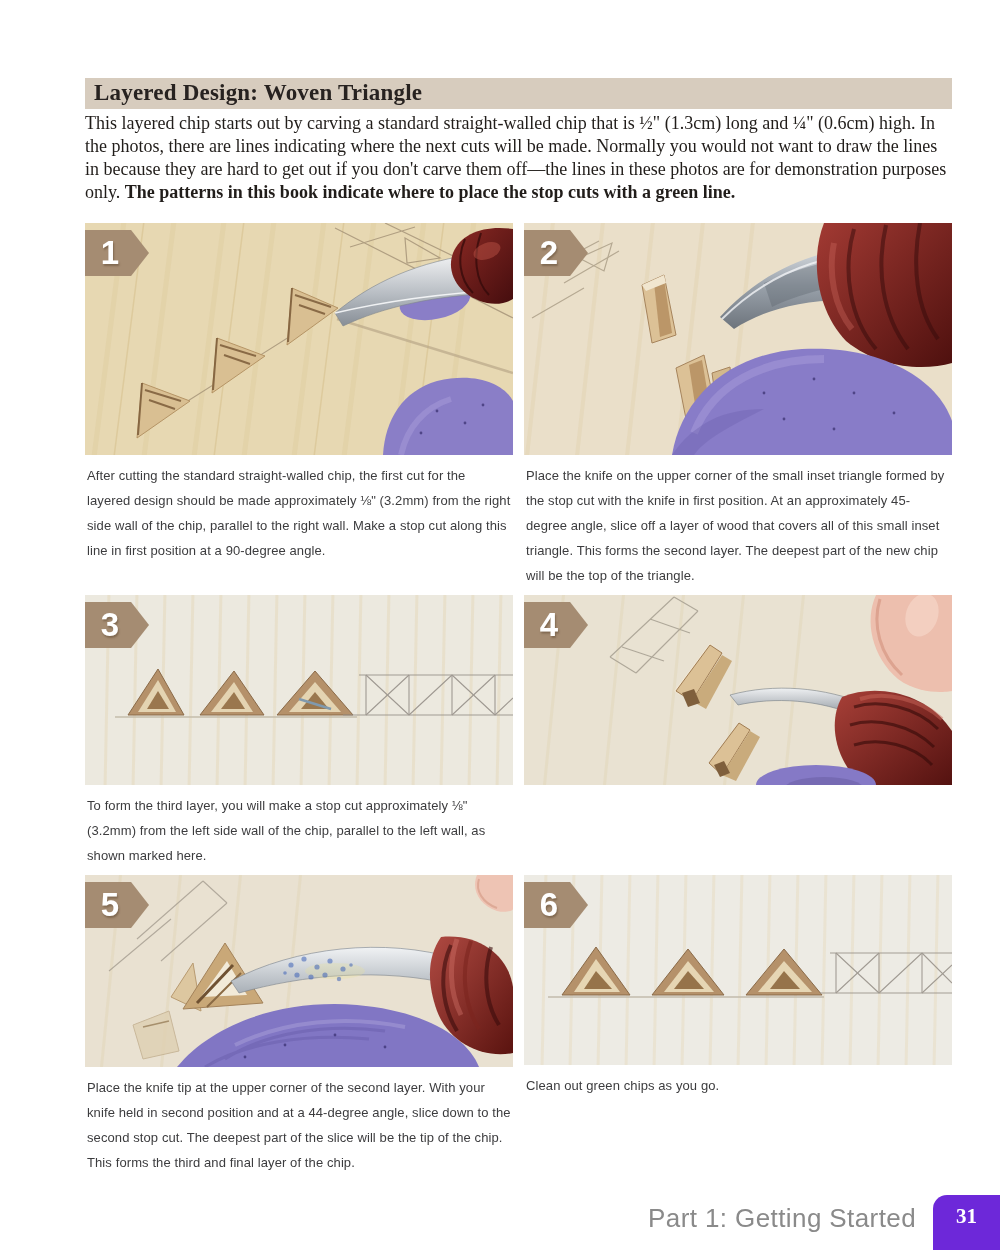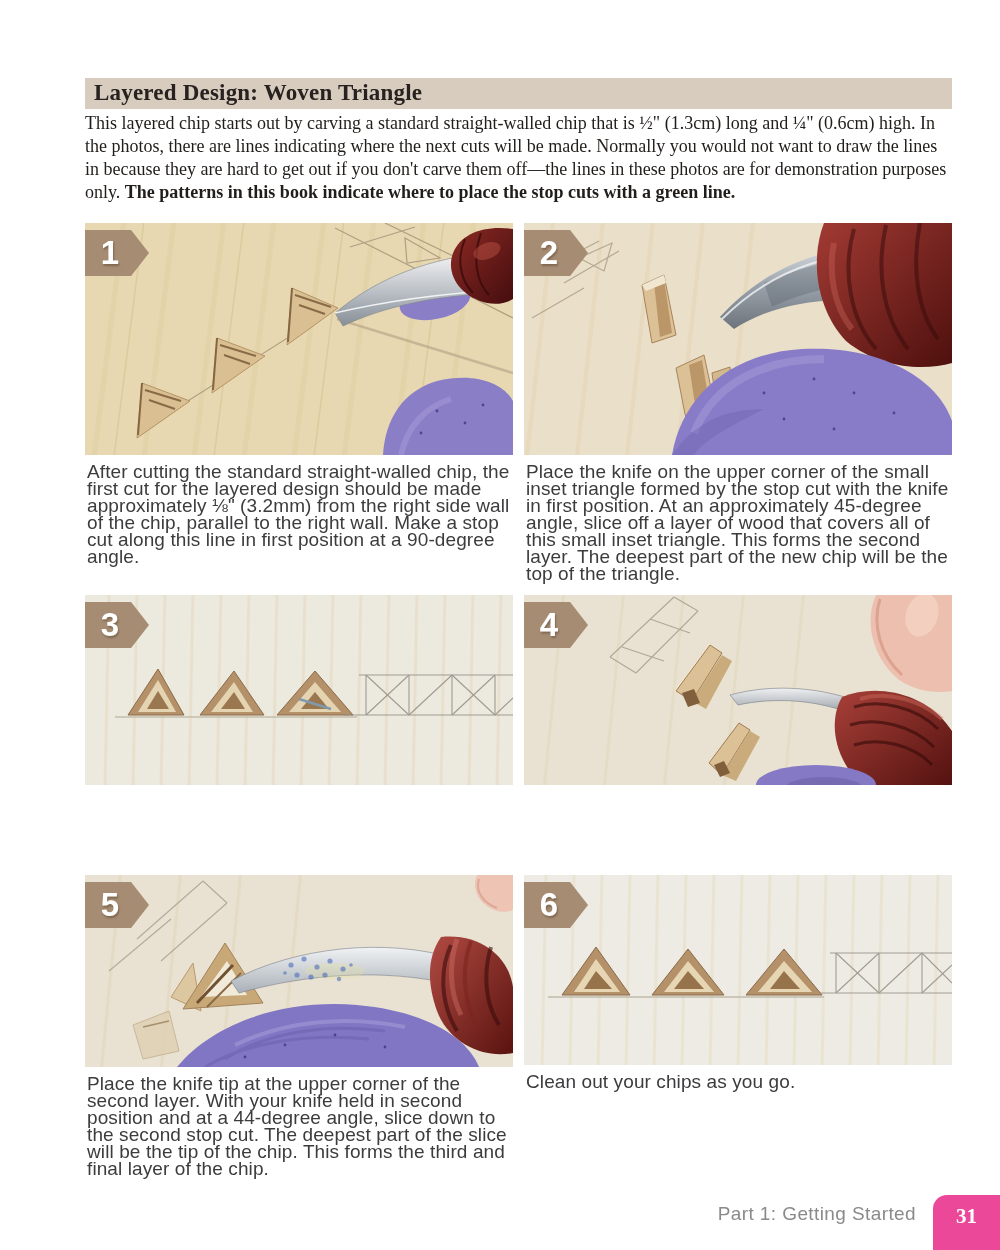--- a/index.html
+++ b/index.html
@@ -12,25 +12,25 @@
         font-family:"Liberation Serif",serif;font-size:18px;line-height:23px;color:#211d1a;}
   .intro strong{font-weight:bold;}
   figure.step{position:absolute;width:428px;margin:0;}
   .photo{position:relative;width:428px;overflow:hidden;background:#e9e0cd;}
   .photo svg{display:block;}
   .badge{position:absolute;left:0;top:7px;width:64px;height:46px;background:#a58c72;
         clip-path:polygon(0 0,72% 0,100% 50%,72% 100%,0 100%);
         color:#fff;font-size:33px;font-weight:bold;display:flex;align-items:center;
         justify-content:center;padding-right:14px;box-sizing:border-box;
         text-shadow:1px 2px 2px rgba(60,40,20,.35);}
-  figcaption{margin:8px 0 0 2px;font-size:19px;line-height:17px;color:#3c3c3e;
+  figcaption{margin:8px 0 0 2px;font-size:13px;line-height:25px;color:#3c3c3e;
         letter-spacing:.1px;width:424px;}
-  .footer-label{position:absolute;top:1203px;right:84px;font-size:19px;color:#8a8a8a;
+  .footer-label{position:absolute;top:1203px;right:84px;font-size:26px;color:#8a8a8a;
         letter-spacing:.4px;}
-  .pagebox{position:absolute;left:933px;top:1195px;width:67px;height:55px;background:#ec4899;
+  .pagebox{position:absolute;left:933px;top:1195px;width:67px;height:55px;background:#6d28d9;
         border-top-left-radius:14px;color:#ffffff;font-family:"Liberation Serif",serif;
         font-weight:bold;font-size:21px;text-align:center;padding-top:9px;box-sizing:border-box;}
 </style>
 </head>
 <body>
 
 <div class="page">
 
   <div class="header-bar">
     <h1>Layered Design: Woven Triangle</h1>
@@ -173,20 +173,21 @@
           <path d="M274 80 H428 M258 120 H428"></path>
           <path d="M281 80 V120 M324 80 V120 M367 80 V120 M410 80 V120"></path>
           <path d="M281 120 L324 80 M324 120 L367 80 M367 120 L410 80 M410 120 L428 103"></path>
           <path d="M281 80 L324 120 M367 80 L410 120"></path>
         </g>
       </svg>
       <div class="badge">
           <span>3</span>
         </div>
     </div>
+    <figcaption>To form the third layer, you will make a stop cut approximately ⅛" (3.2mm) from the left side wall of the chip, parallel to the left wall, as shown marked here.</figcaption>
   </figure>
 
   <figure class="step" style="left:524px;top:595px;">
     <div class="photo" style="height:190px;">
       <svg width="428" height="190" viewBox="0 0 428 190">
         <defs>
           <linearGradient id="s4steel" x1="0" y1="0" x2="0" y2="1">
             <stop offset="0" stop-color="#eef0f2"></stop>
               <stop offset="1" stop-color="#8b929a"></stop>
           </linearGradient>
@@ -323,19 +324,19 @@
           <path d="M306 78 H428 M296 118 H428"></path>
           <path d="M312 78 V118 M355 78 V118 M398 78 V118"></path>
           <path d="M312 118 L355 78 M355 118 L398 78 M398 118 L428 90"></path>
           <path d="M312 78 L355 118 M398 78 L428 108"></path>
         </g>
       </svg>
       <div class="badge">
           <span>6</span>
         </div>
     </div>
-    <figcaption>Clean out your chips as you go.</figcaption>
+    <figcaption>Clean out green chips as you go.</figcaption>
   </figure>
 
   <div class="footer-label">Part 1: Getting Started</div>
   <div class="pagebox"><span>31</span></div>
 
 </div>
 
 </body></html>

